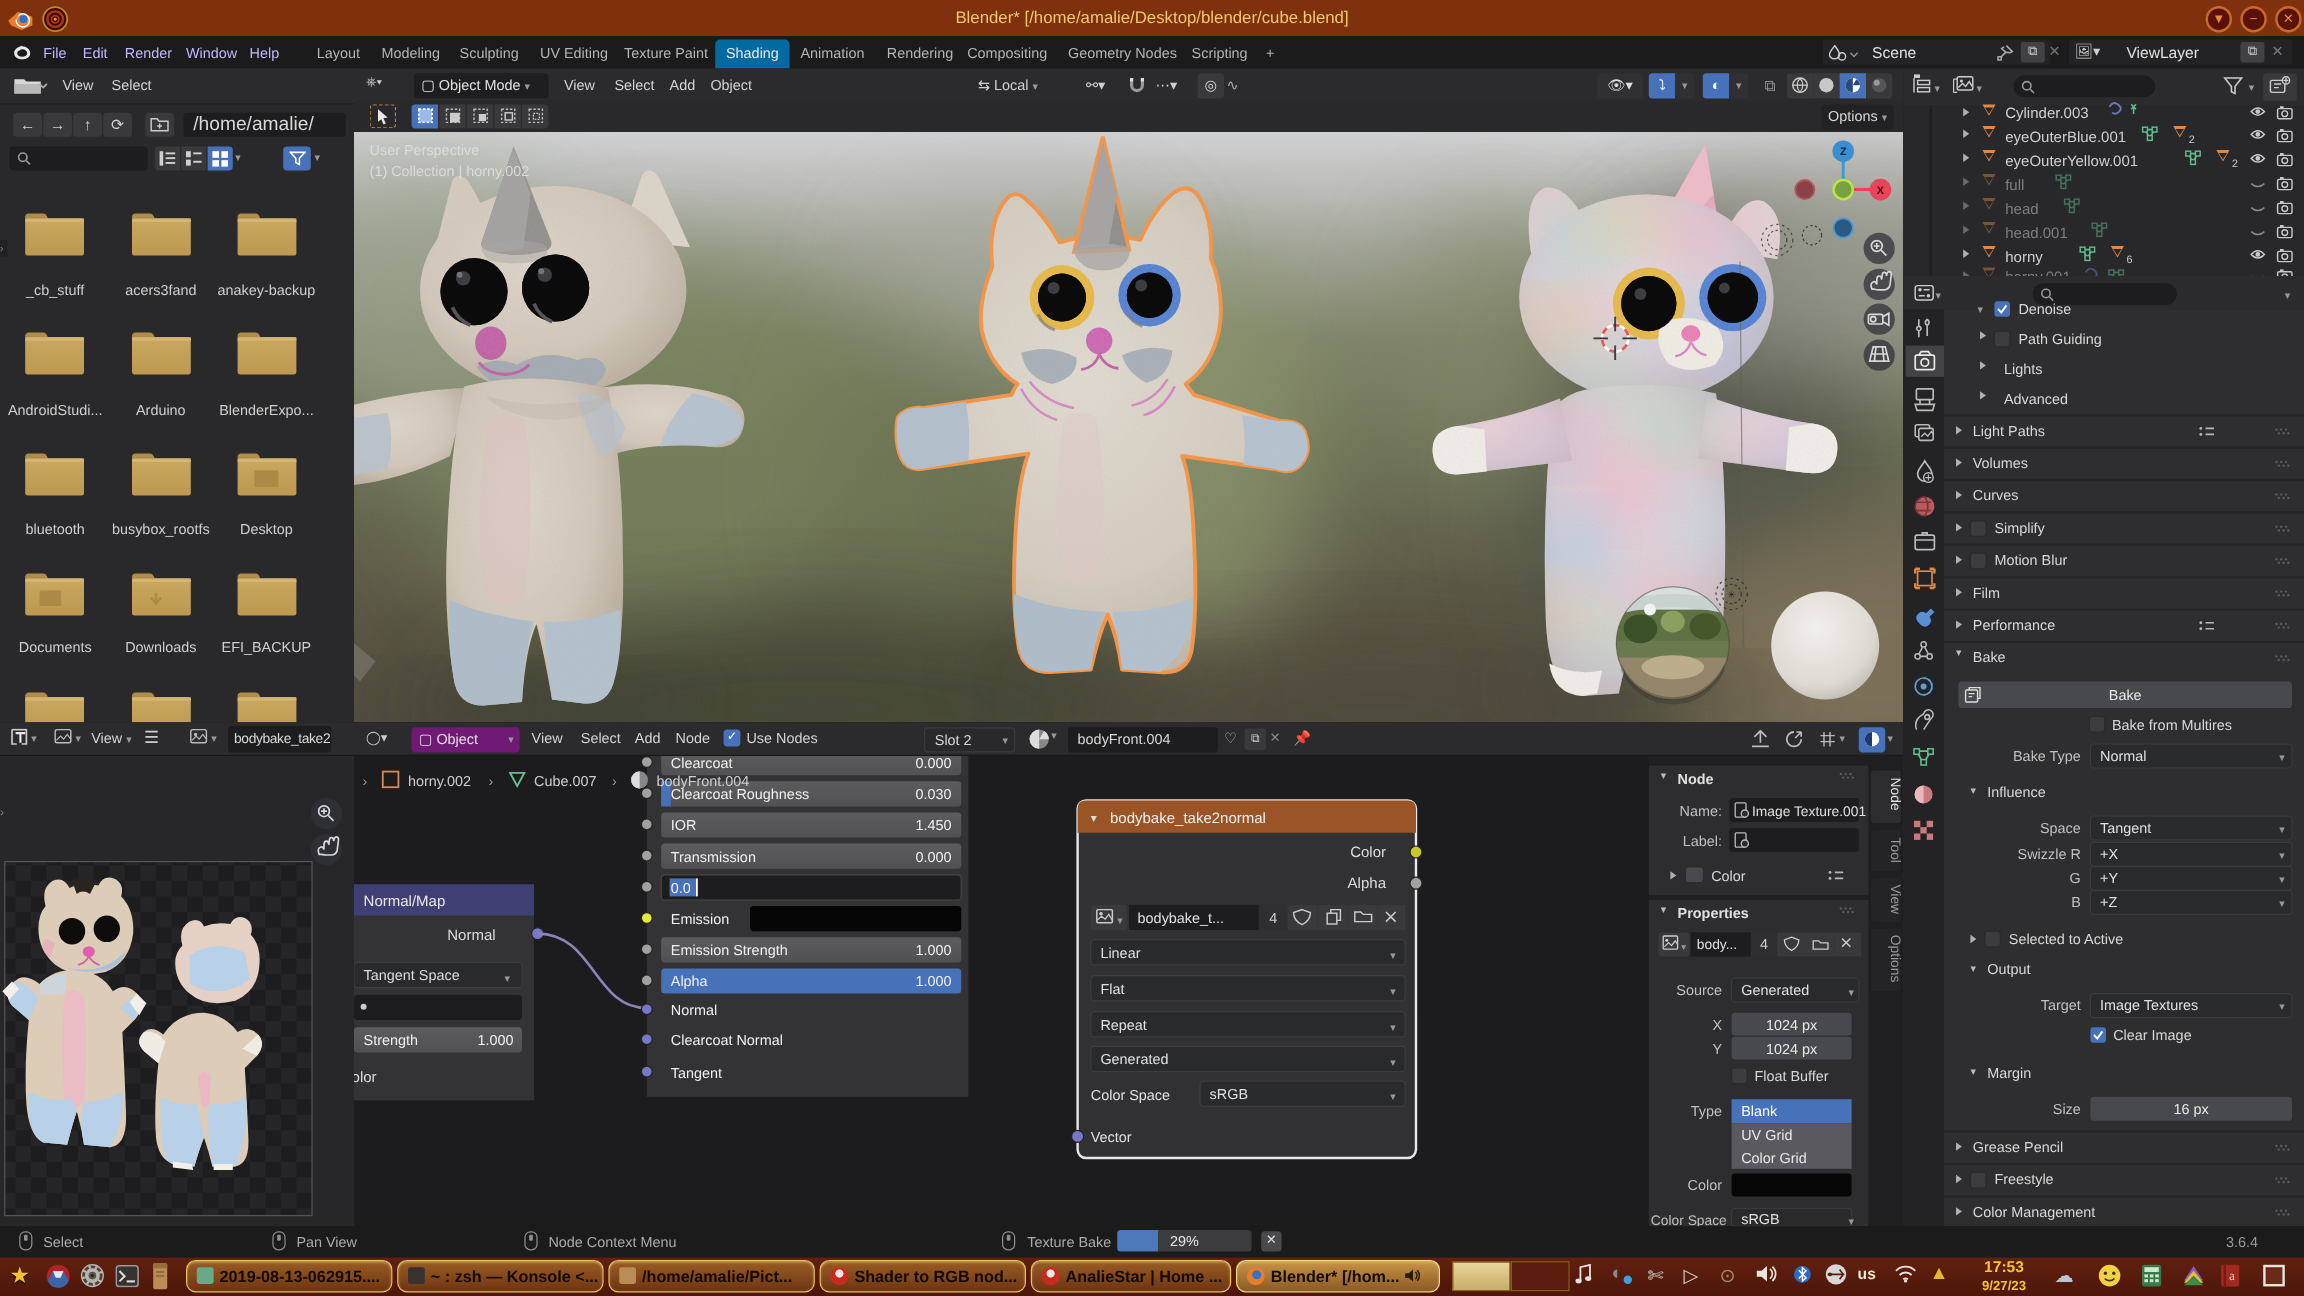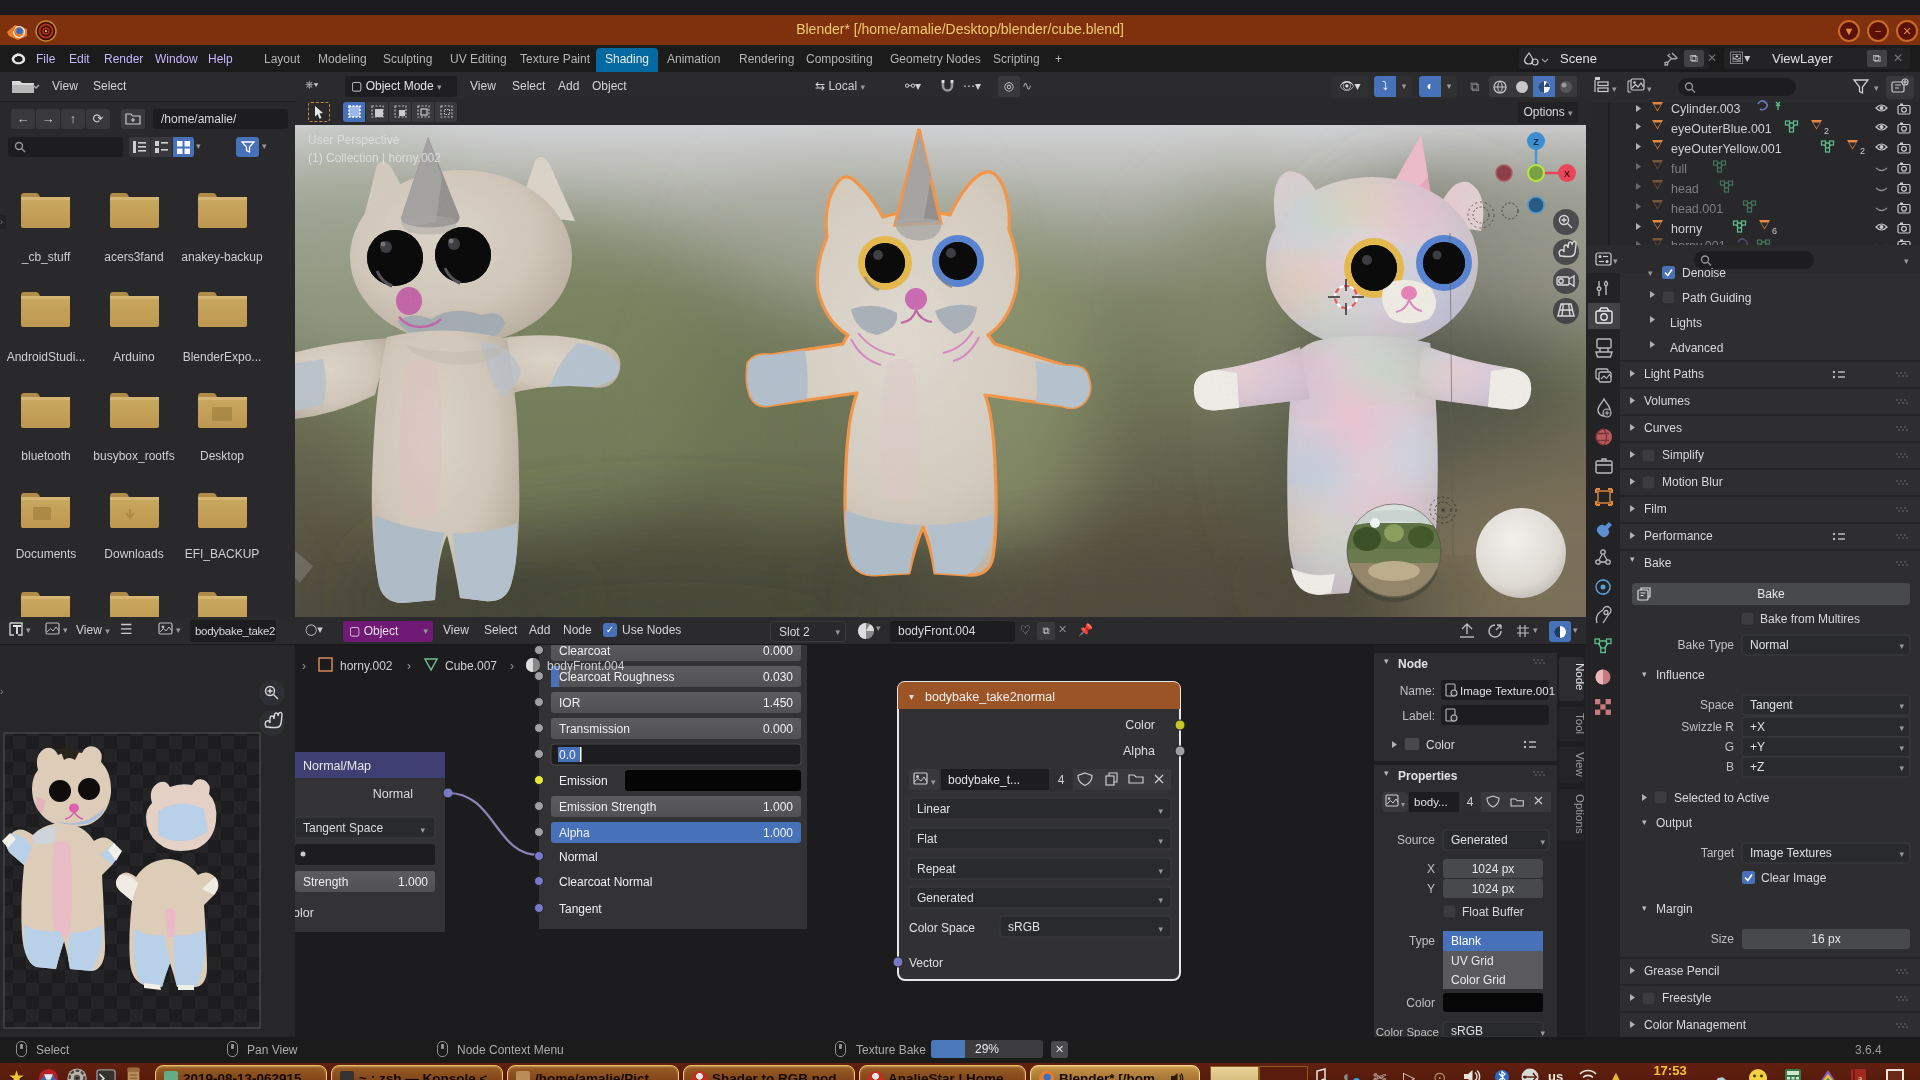--- a/index.html
+++ b/index.html
@@ -1,19 +1,19 @@
 <!DOCTYPE html>
 <html><head>
 <meta charset="utf-8">
 <style>
 * { margin:0; padding:0; box-sizing:border-box; }
 html,body { width:1920px; height:1080px; overflow:hidden; background:#1c1c1e;
   font-family:"Liberation Sans", sans-serif; }
 .abs { position:absolute; }
-#stage { position:relative; width:1920px; height:1000px;margin-top:15px; }
+#stage { position:relative; width:1920px; height:1000px; }
 
 #titlebar { left:0; top:0; width:1920px; height:30px; background:#7f310e; }
 #titletext { width:100%; text-align:center; top:6px; color:#f0c96d; font-size:14px; }
 .winbtn { top:5px; width:22px; height:22px; border-radius:50%; background:#5a1208; border:2px solid #c96a2a; color:#e88a3a; font-size:11px; text-align:center; line-height:18px; }
 
 #menubar { left:0; top:30px; width:1920px; height:27px; background:#1b1b1b; color:#d9d9d9; font-size:13px; }
 .mitem { top:37px; font-size:12px; }
 .tab { top:33px; height:24px; font-size:12px; padding:0 9px; line-height:23px; color:#b4b4b4; border-radius:4px 4px 0 0; }
 .tab.active { background:#0369a1; color:#eaeaea; }
 .navbtn { top:94px; width:24px; height:20px; background:#39393b; border-radius:3px; color:#d0d0d0; text-align:center; font-size:13px; line-height:19px; }
@@ -105,21 +105,21 @@
   <div class="abs" style="left:93px;top:64px;font-size:12px;color:#d4d4d4;">Select</div>
   <div class="abs" style="left:0;top:88px;width:295px;height:60px;background:#29292b;"></div>
   <div class="abs navbtn" style="left:11px;">←</div>
   <div class="abs navbtn" style="left:36px;">→</div>
   <div class="abs navbtn" style="left:61px;">↑</div>
   <div class="abs navbtn" style="left:86px;">⟳</div>
   <div class="abs navbtn" style="left:121px;width:24px;"><svg width="16" height="13" viewBox="0 0 16 13" style="margin-top:3px;">
         <path d="M1 2 h5 l1.5 2 H15 v8 H1 Z" fill="none" stroke="#ccc" stroke-width="1.2"></path>
         <path d="M8 6 v4 M6 8 h4" stroke="#ccc" stroke-width="1.2"></path>
       </svg></div>
-  <div class="abs field" style="left:153px;top:94px;width:135px;height:20px;font-size:12px;line-height:20px;padding-left:8px;">/home/amalie/</div>
+  <div class="abs field" style="left:153px;top:94px;width:135px;height:20px;font-size:16px;line-height:20px;padding-left:8px;">/home/amalie/</div>
   <div class="abs field" style="left:8px;top:122px;width:115px;height:20px;font-size:12px;line-height:20px;padding-left:22px;color:#888;"></div>
   <svg class="abs" style="left:14px;top:126px;" width="12" height="12" viewBox="0 0 12 12">
       <circle cx="5" cy="5" r="3.5" fill="none" stroke="#999" stroke-width="1.4"></circle>
       <path d="M7.8 7.8 L11 11" stroke="#999" stroke-width="1.4"></path>
     </svg>
   <div class="abs" style="left:129px;top:122px;width:21px;height:20px;background:#39393b;border-radius:3px 0 0 3px;"></div>
   <div class="abs" style="left:151px;top:122px;width:21px;height:20px;background:#39393b;"></div>
   <div class="abs" style="left:173px;top:122px;width:21px;height:20px;background:#4772b9;border-radius:0 3px 3px 0;"></div>
   <svg class="abs" style="left:132px;top:125px;" width="15" height="14" viewBox="0 0 15 14">
       <g fill="#cfcfcf">

